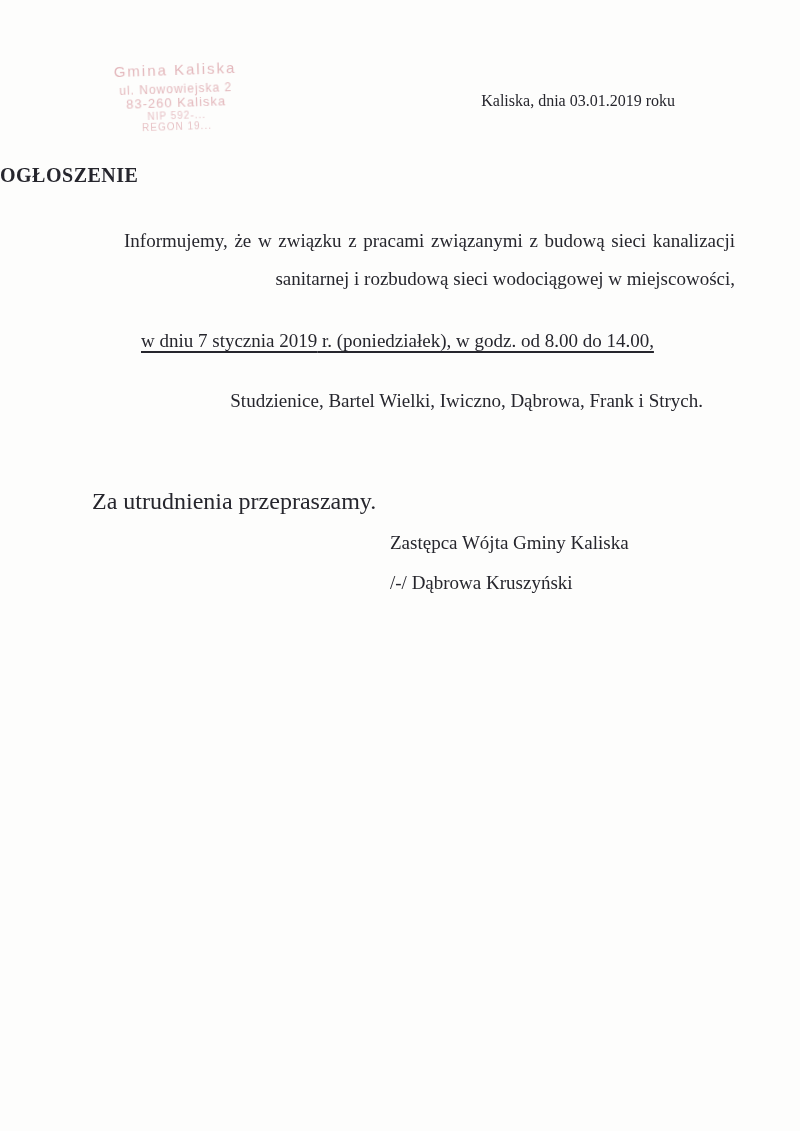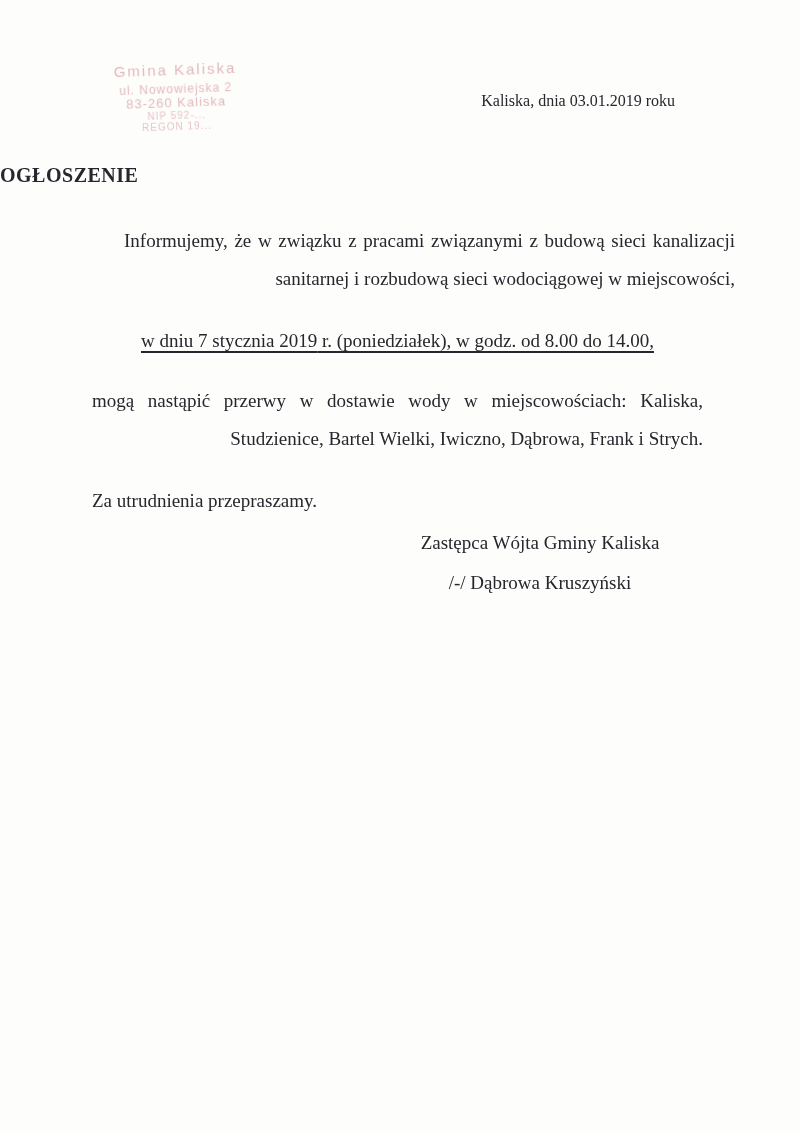--- a/index.html
+++ b/index.html
@@ -83,30 +83,30 @@
     text-decoration: underline;
     text-underline-offset: 4px;
     text-decoration-thickness: 1.5px;
   }
   .highlight-line .bold { font-weight: normal; }
 
   .apology {
     position: absolute;
     left: 92px;
     top: 482px;
-    font-size: 19px;
+    font-size: 24px;
     line-height: 38px;
   }
 
   .signature-block {
     position: absolute;
     left: 390px;
     top: 532px;
     width: 300px;
-    text-align: center;
+    text-align: left;
     font-size: 19px;
   }
   .signature-block .sig-role { margin-bottom: 18px; }
 </style>
 </head>
 <body>
 
 <div class="page">
 
   <div class="stamp">
@@ -124,21 +124,20 @@
   <div class="body-block p1">
     <div class="line-justify">Informujemy, że w związku z pracami związanymi z budową sieci kanalizacji</div>
     <div class="line-left">sanitarnej i rozbudową sieci wodociągowej w miejscowości,</div>
   </div>
 
   <div class="highlight-line">
     <span class="underlined"><span>w dniu </span><span class="bold">7 stycznia 2019</span><span> r. (poniedziałek), w godz. od 8.00 do 14.00,</span></span>
   </div>
 
   <div class="body-block p2">
-    <div class="line-justify">mogą nastąpić przerwy w dostawie wody w miejscowościach: Kaliska,</div>
     <div class="line-left">Studzienice, Bartel Wielki, Iwiczno, Dąbrowa, Frank i Strych.</div>
   </div>
 
   <div class="apology">Za utrudnienia przepraszamy.</div>
 
   <div class="signature-block">
     <div class="sig-role">Zastępca Wójta Gminy Kaliska</div>
     <div class="sig-name">/-/ Dąbrowa Kruszyński</div>
   </div>
 

